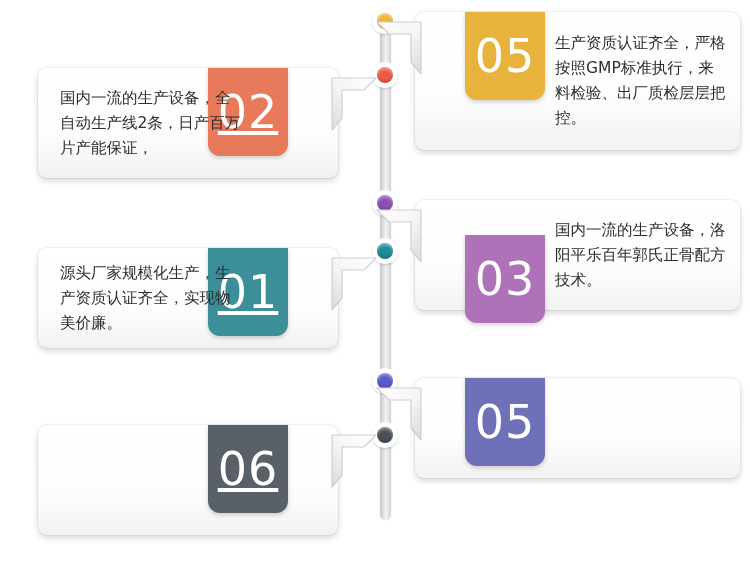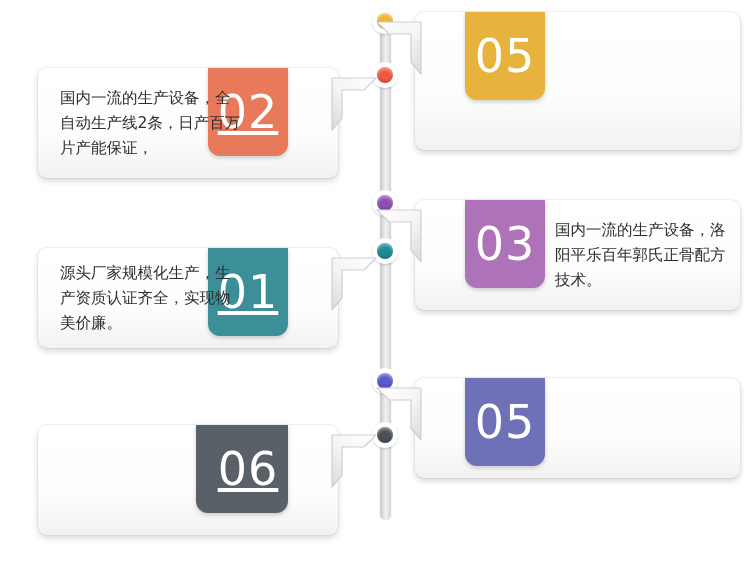--- a/index.html
+++ b/index.html
@@ -167,20 +167,21 @@
               <linearGradient id="tg" x1="0" y1="0" x2="1" y2="1">
                 <stop offset="0%" stop-color="#ffffff"></stop>
                 <stop offset="55%" stop-color="#f4f4f5"></stop>
                 <stop offset="100%" stop-color="#d9d9dd"></stop>
               </linearGradient>
             </defs>
             <path d="M2 4 L46 4 L46 56 L36 44 L36 16 L14 16 Z" fill="url(#tg)" stroke="#d0d0d4" stroke-width="1.2" stroke-linejoin="round"></path>
           </svg>
         </div>
         <div class="badge" style="background: rgb(232, 179, 60);">05</div>
+        <div class="body-text">生产资质认证齐全，严格按照GMP标准执行，来料检验、出厂质检层层把控。</div>
       </div>
       <div class="card left" style="left: 38px; top: 68px; width: 300px; height: 110px;">
         <div class="tail">
           <svg viewBox="0 0 48 58" xmlns="http://www.w3.org/2000/svg">
             <defs>
               <linearGradient id="tg" x1="0" y1="0" x2="1" y2="1">
                 <stop offset="0%" stop-color="#ffffff"></stop>
                 <stop offset="55%" stop-color="#f4f4f5"></stop>
                 <stop offset="100%" stop-color="#d9d9dd"></stop>
               </linearGradient>
@@ -197,21 +198,21 @@
             <defs>
               <linearGradient id="tg" x1="0" y1="0" x2="1" y2="1">
                 <stop offset="0%" stop-color="#ffffff"></stop>
                 <stop offset="55%" stop-color="#f4f4f5"></stop>
                 <stop offset="100%" stop-color="#d9d9dd"></stop>
               </linearGradient>
             </defs>
             <path d="M2 4 L46 4 L46 56 L36 44 L36 16 L14 16 Z" fill="url(#tg)" stroke="#d0d0d4" stroke-width="1.2" stroke-linejoin="round"></path>
           </svg>
         </div>
-        <div class="badge" style="background: rgb(174, 114, 184);">03</div>
+        <div class="badge" style="background: rgb(174, 114, 184); margin-top: 35px;">03</div>
         <div class="body-text">国内一流的生产设备，洛阳平乐百年郭氏正骨配方技术。</div>
       </div>
       <div class="card left" style="left: 38px; top: 248px; width: 300px; height: 100px;">
         <div class="tail">
           <svg viewBox="0 0 48 58" xmlns="http://www.w3.org/2000/svg">
             <defs>
               <linearGradient id="tg" x1="0" y1="0" x2="1" y2="1">
                 <stop offset="0%" stop-color="#ffffff"></stop>
                 <stop offset="55%" stop-color="#f4f4f5"></stop>
                 <stop offset="100%" stop-color="#d9d9dd"></stop>
@@ -244,17 +245,17 @@
             <defs>
               <linearGradient id="tg" x1="0" y1="0" x2="1" y2="1">
                 <stop offset="0%" stop-color="#ffffff"></stop>
                 <stop offset="55%" stop-color="#f4f4f5"></stop>
                 <stop offset="100%" stop-color="#d9d9dd"></stop>
               </linearGradient>
             </defs>
             <path d="M2 4 L46 4 L46 56 L36 44 L36 16 L14 16 Z" fill="url(#tg)" stroke="#d0d0d4" stroke-width="1.2" stroke-linejoin="round"></path>
           </svg>
         </div>
-        <div class="badge" style="background: rgb(90, 96, 104); padding-left: 12px;">06</div>
+        <div class="badge" style="background: rgb(90, 96, 104);">06</div>
       </div>
     </div>
 
 </div>
 
 </body></html>

